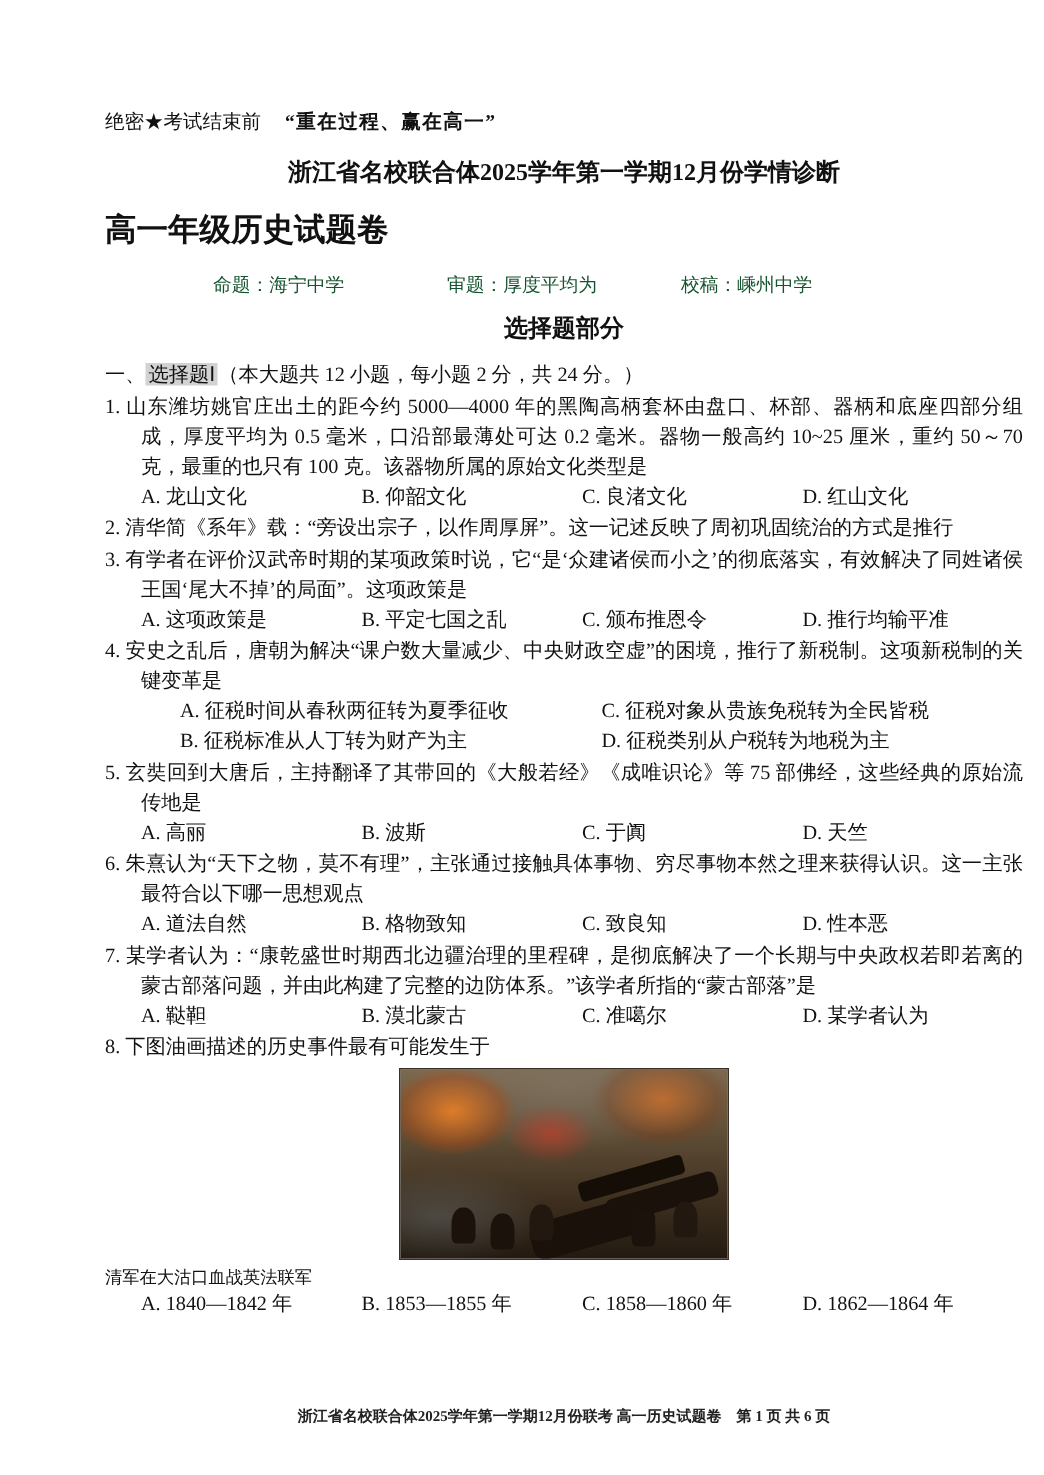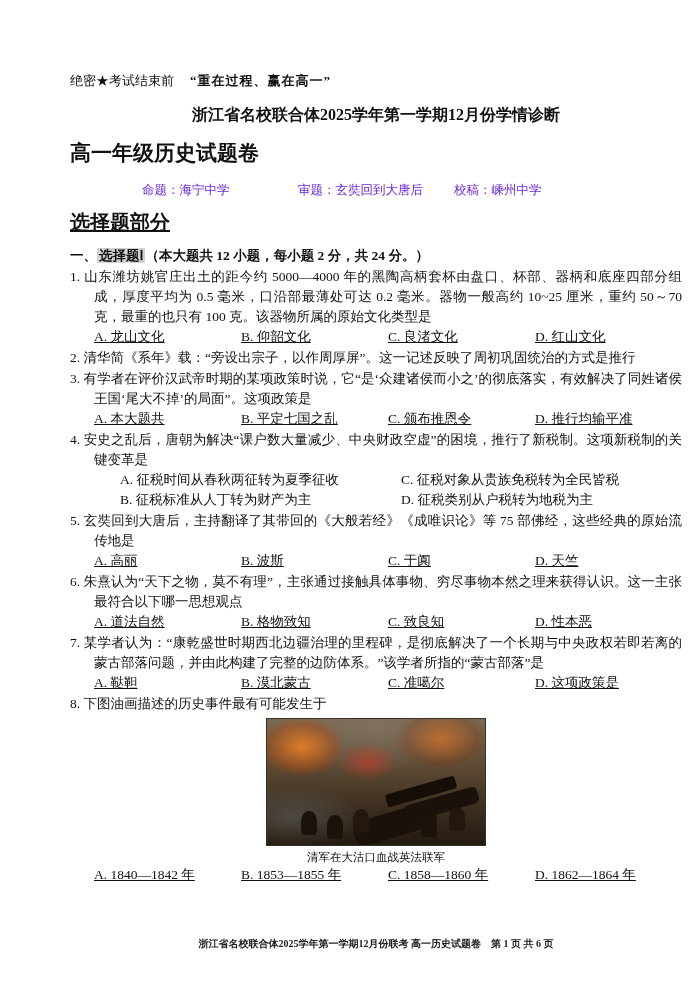--- a/index.html
+++ b/index.html
@@ -12,35 +12,35 @@
   .page {
     width:696px; height:983px;
     padding:72px 42px 0 42px;
     position:relative; background:#fff;margin-left:28px;
   }
   .secret-line { font-size:13px; line-height:18px; display:flex; gap:16px; }
   .secret-line .motto { font-weight:bold; letter-spacing:1px; }
   .title { text-align:center; font-size:16px; font-weight:bold; margin-top:15px; }
   .subtitle { text-align:left; font-size:21px; font-weight:bold; margin-top:13px; }
   .credits { display:flex; margin-top:15px; padding:0 72px 0 72px;
-             color:#6d28d9; font-size:12.5px; }
+             color:#14532d; font-size:12.5px; }
   .credits span { flex:1; }
-  .section-title { font-size:20px; font-weight:bold; margin-top:10px;text-decoration:underline; }
-  .part-heading { font-size:13.5px; font-weight:bold; margin-top:10px; line-height:20px; }
+  .section-title { text-align:center; font-size:16px; font-weight:bold; margin-top:10px; }
+  .part-heading { font-size:13.5px; font-weight:normal; margin-top:10px; line-height:20px; }
   .part-heading .hl { background:#d2d2d2; padding:0 2px; }
   .question { margin-top:1px; }
   .stem {
     font-size:13.5px; line-height:20px;
     padding-left:24px; text-indent:-24px; text-align:justify;
   }
   .options { display:flex; padding-left:24px; font-size:13.5px; line-height:20px; }
-  .options.cols4 .opt { width:25%;text-decoration:underline; }
+  .options.cols4 .opt { width:25%; }
   .options.cols2 { flex-wrap:wrap; padding-left:50px; }
   .options.cols2 .opt { width:50%; }
-  .figure { margin-top:4px; text-align:center; }
+  .figure { margin-top:4px; text-align:left; }
   .painting {
     width:220px; height:128px; margin:0 auto; position:relative; overflow:hidden;
     border:1px solid #3a3025;
     background:
       radial-gradient(ellipse 55px 38px at 16% 22%, rgba(234,128,38,0.9), rgba(170,75,22,0.45) 60%, transparent 78%),
       radial-gradient(ellipse 60px 40px at 80% 16%, rgba(212,112,40,0.75), rgba(130,60,20,0.3) 60%, transparent 78%),
       radial-gradient(ellipse 40px 26px at 46% 34%, rgba(200,60,40,0.65), transparent 75%),
       radial-gradient(ellipse 130px 55px at 50% 8%, rgba(130,118,104,0.65), transparent 80%),
       radial-gradient(ellipse 90px 40px at 12% 78%, rgba(110,120,125,0.4), transparent 80%),
       linear-gradient(180deg,#7c6a50 0%, #5e4c35 35%, #3f3020 68%, #231a10 100%);
@@ -71,21 +71,21 @@
   <div class="secret-line">
     <span>绝密★考试结束前</span>
     <span class="motto">“重在过程、赢在高一”</span>
   </div>
 
   <div class="title">浙江省名校联合体2025学年第一学期12月份学情诊断</div>
   <div class="subtitle">高一年级历史试题卷</div>
 
   <div class="credits">
     <span>命题：海宁中学</span>
-    <span>审题：玄奘回到大唐后</span>
+    <span>审题：厚度平均为</span>
     <span>校稿：嵊州中学</span>
   </div>
 
   <div class="section-title">选择题部分</div>
 
   <div class="part-heading">
     <span>一、</span><span class="hl">选择题Ⅰ</span><span>（本大题共 12 小题，每小题 2 分，共 24 分。）</span>
   </div>
 
   <div class="question">
@@ -98,21 +98,21 @@
     </div>
   </div>
 
   <div class="question">
     <div class="stem">2. 清华简《系年》载：“旁设出宗子，以作周厚屏”。这一记述反映了周初巩固统治的方式是推行</div>
   </div>
 
   <div class="question">
     <div class="stem">3. 有学者在评价汉武帝时期的某项政策时说，它“是‘众建诸侯而小之’的彻底落实，有效解决了同姓诸侯王国‘尾大不掉’的局面”。这项政策是</div>
     <div class="options cols4">
-      <span class="opt">A. 本大题共</span>
+      <span class="opt">A. 这项政策是</span>
       <span class="opt">B. 平定七国之乱</span>
       <span class="opt">C. 颁布推恩令</span>
       <span class="opt">D. 推行均输平准</span>
     </div>
   </div>
 
   <div class="question">
     <div class="stem">4. 安史之乱后，唐朝为解决“课户数大量减少、中央财政空虚”的困境，推行了新税制。这项新税制的关键变革是</div>
     <div class="options cols2">
       <span class="opt">A. 征税时间从春秋两征转为夏季征收</span>
@@ -141,21 +141,21 @@
       <span class="opt">D. 性本恶</span>
     </div>
   </div>
 
   <div class="question">
     <div class="stem">7. 某学者认为：“康乾盛世时期西北边疆治理的里程碑，是彻底解决了一个长期与中央政权若即若离的蒙古部落问题，并由此构建了完整的边防体系。”该学者所指的“蒙古部落”是</div>
     <div class="options cols4">
       <span class="opt">A. 鞑靼</span>
       <span class="opt">B. 漠北蒙古</span>
       <span class="opt">C. 准噶尔</span>
-      <span class="opt">D. 这项政策是</span>
+      <span class="opt">D. 某学者认为</span>
     </div>
   </div>
 
   <div class="question">
     <div class="stem">8. 下图油画描述的历史事件最有可能发生于</div>
     <div class="figure">
       <div class="painting"></div>
       <div class="caption">清军在大沽口血战英法联军</div>
     </div>
     <div class="options cols4">

